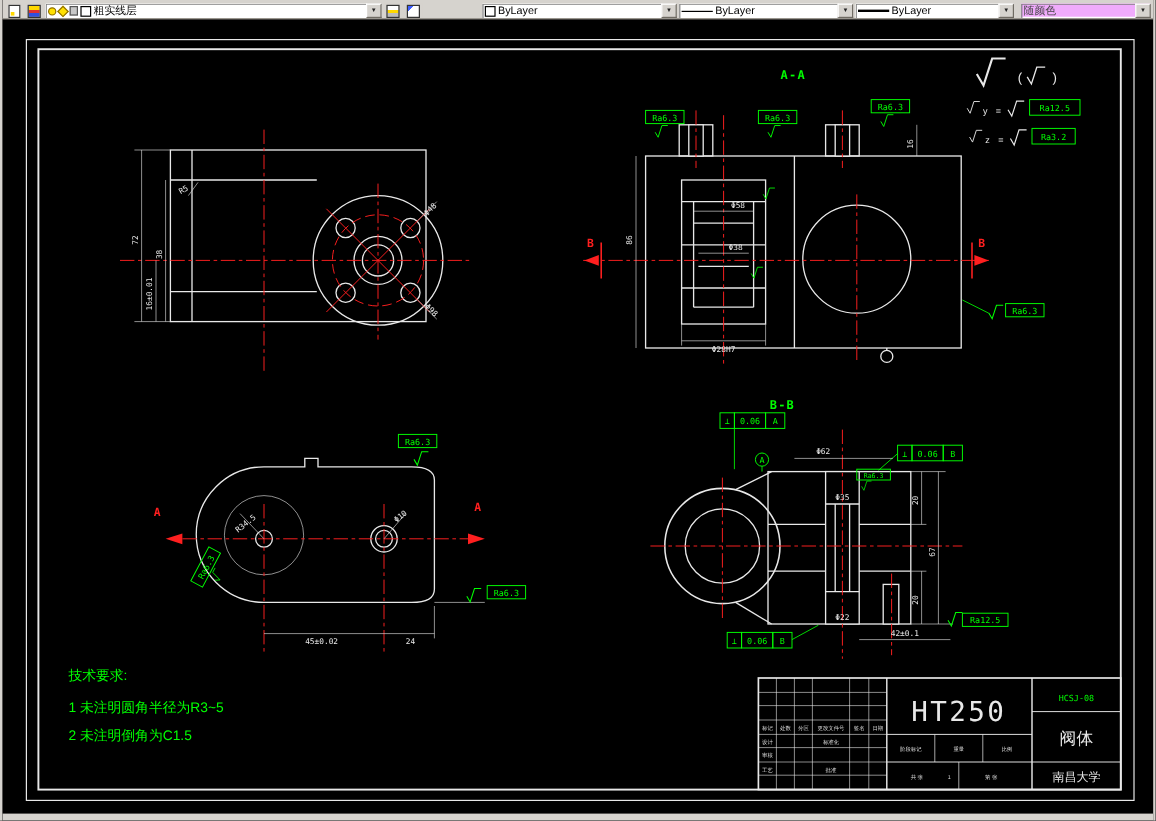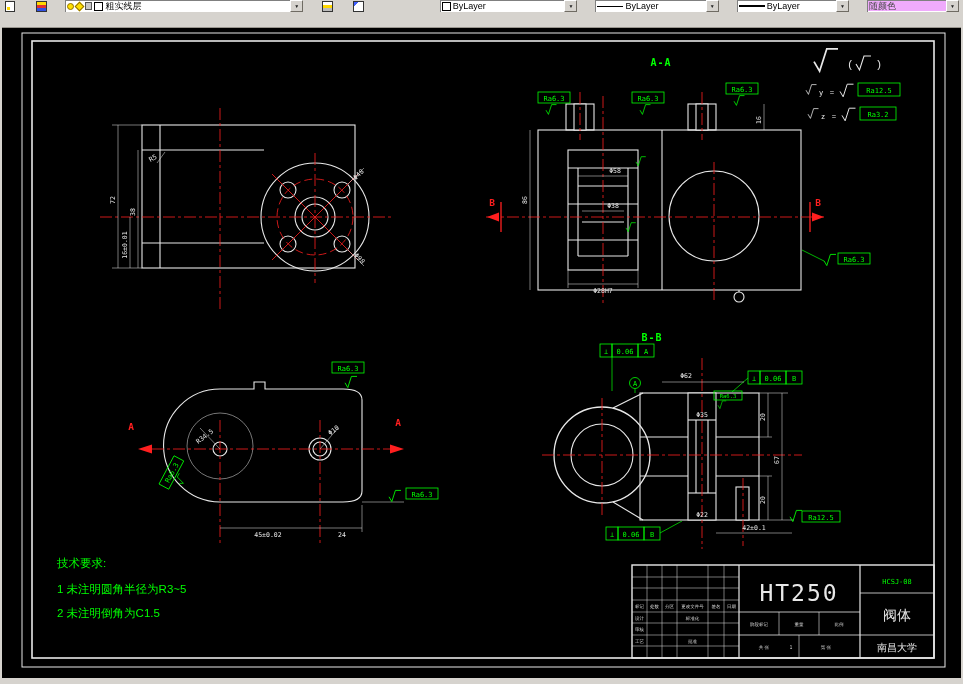--- a/index.html
+++ b/index.html
@@ -1,21 +1,21 @@
 <!DOCTYPE html>
 <html><head>
 <meta charset="utf-8">
 <style>
   html,body { margin:0; padding:0; background:#777; }
   .app { position:relative; width:963px; height:684px; background:#000;
          font-family:"Liberation Sans", sans-serif; overflow:hidden;
          border-left:2px solid #d6d3ce; border-right:2px solid #d6d3ce; box-sizing:border-box; }
   
-  .toolbar { position:absolute; top:0; left:0; right:0; height:28px; background:#d6d3ce;
-             display:flex; align-items:flex-start; gap:18px; padding:0 2px; z-index:5;
+  .toolbar { position:absolute; top:0; left:0; right:0; height:16px; background:#d6d3ce;
+             display:flex; align-items:flex-end; gap:2px; padding:0 2px; z-index:5;
              border-bottom:1px solid #9a968f; box-sizing:border-box; }
   .tb-btn { width:15px; height:12px; background:#d6d3ce; border:none; padding:0;
             display:flex; align-items:center; justify-content:center; }
   .i1 { width:8px; height:9px; background:#fff; border:1px solid #333; position:relative; }
   .i1::after { content:""; position:absolute; left:1px; bottom:1px; width:3px; height:3px; background:#ffd800; }
   .i2 { width:9px; height:9px; border:1px solid #333;
         background:linear-gradient(#ffd800 0 3px, #e03030 3px 6px, #3050e0 6px 9px); }
   .i3 { width:9px; height:9px; border:1px solid #333;
         background:linear-gradient(#fff 0 3px, #ffd800 3px 6px, #bbb 6px 9px); }
   .i4 { width:9px; height:9px; border:1px solid #333;

